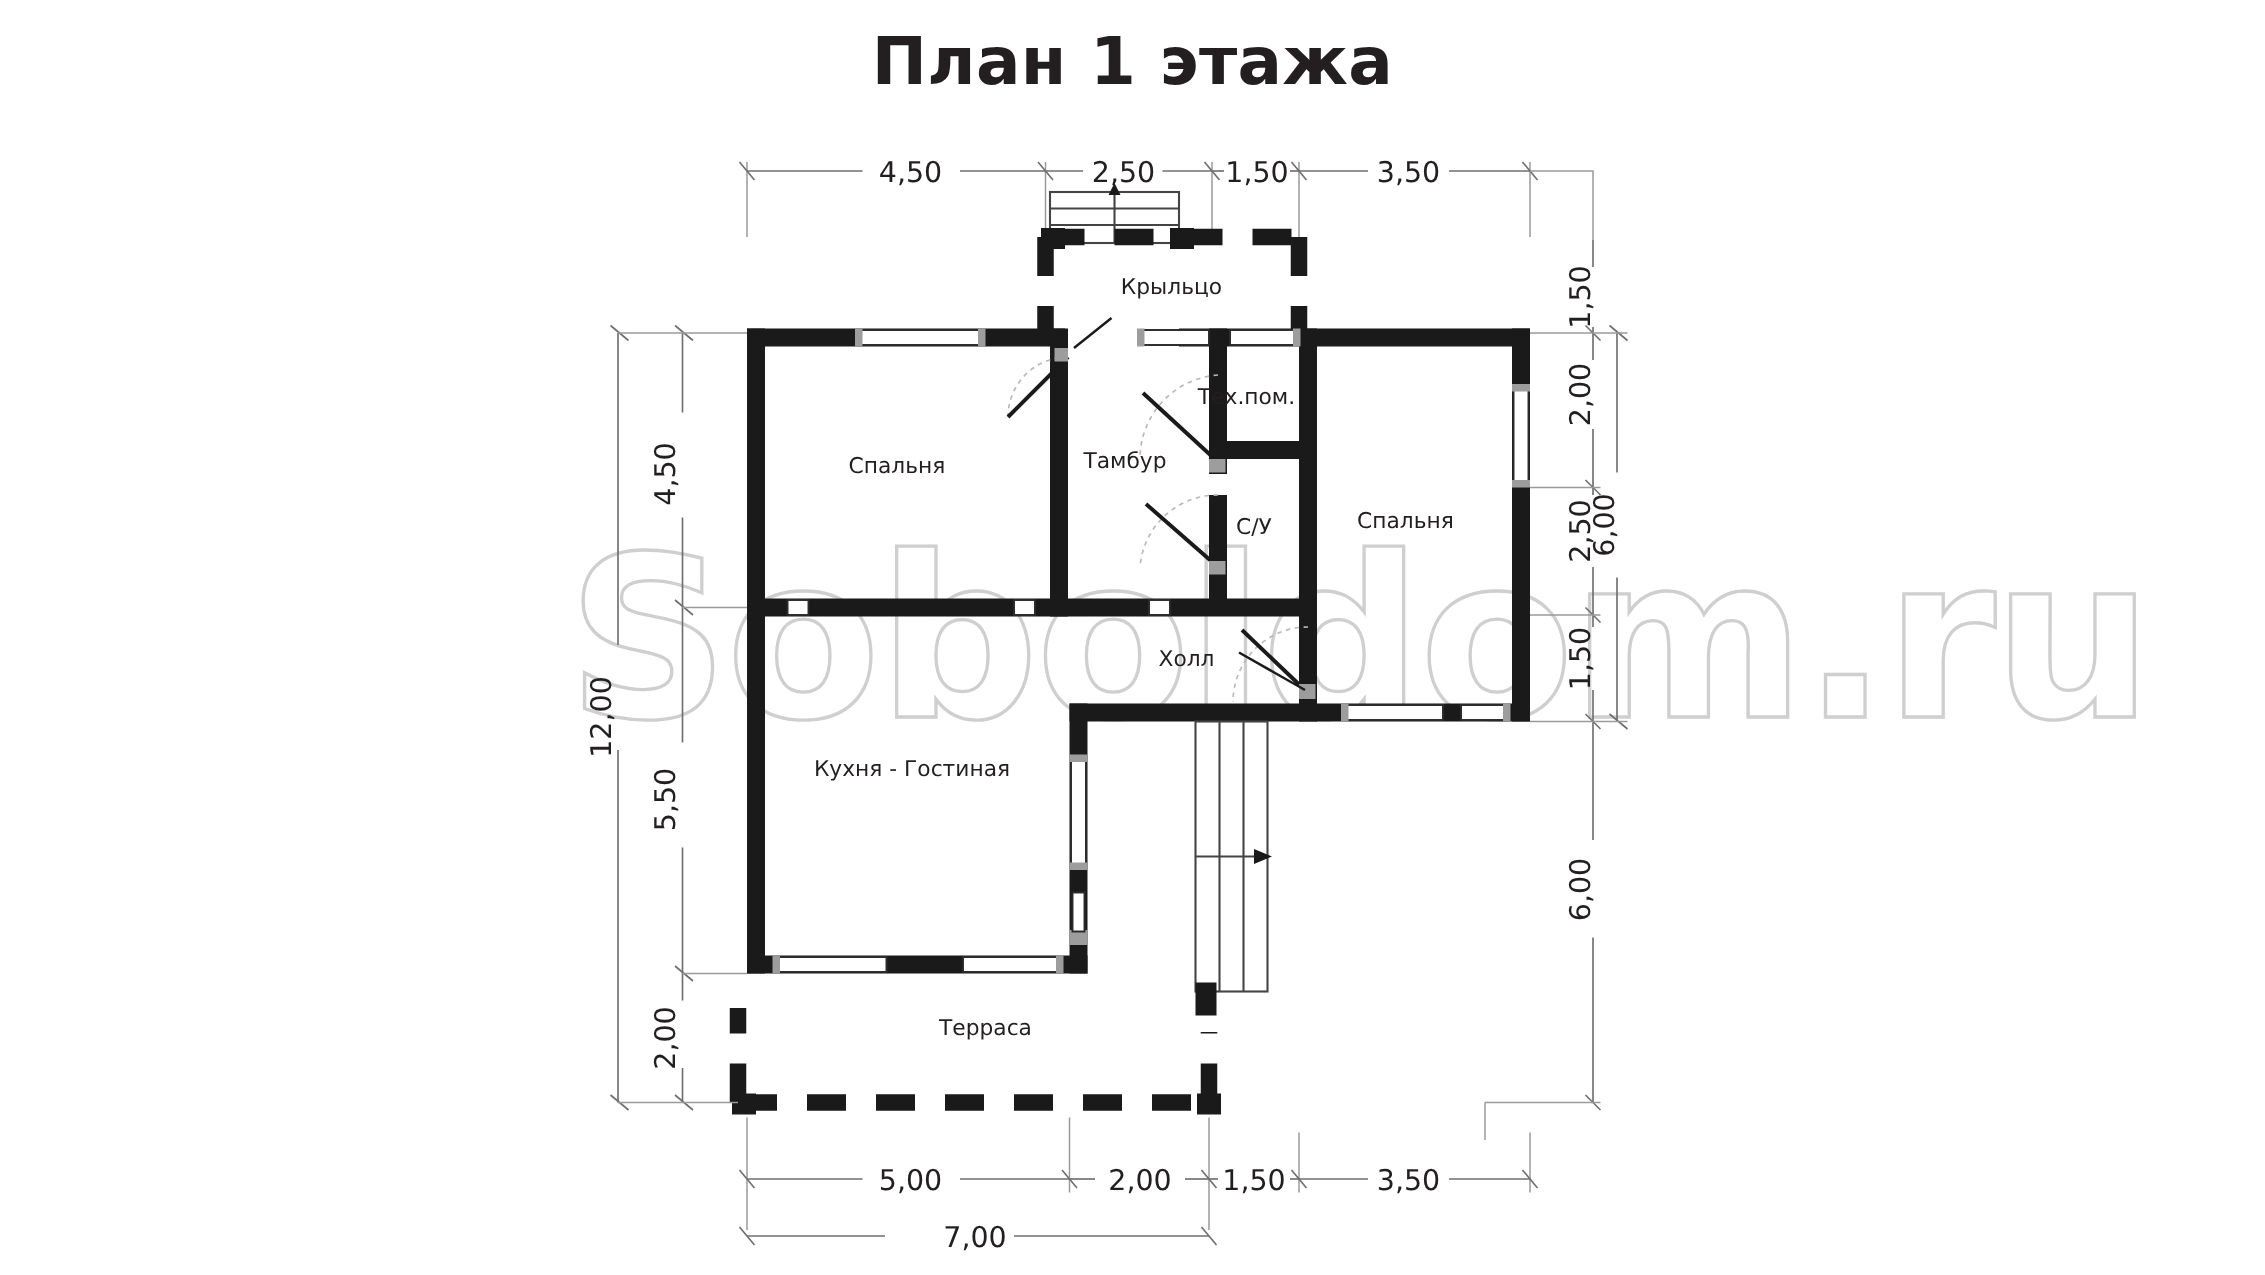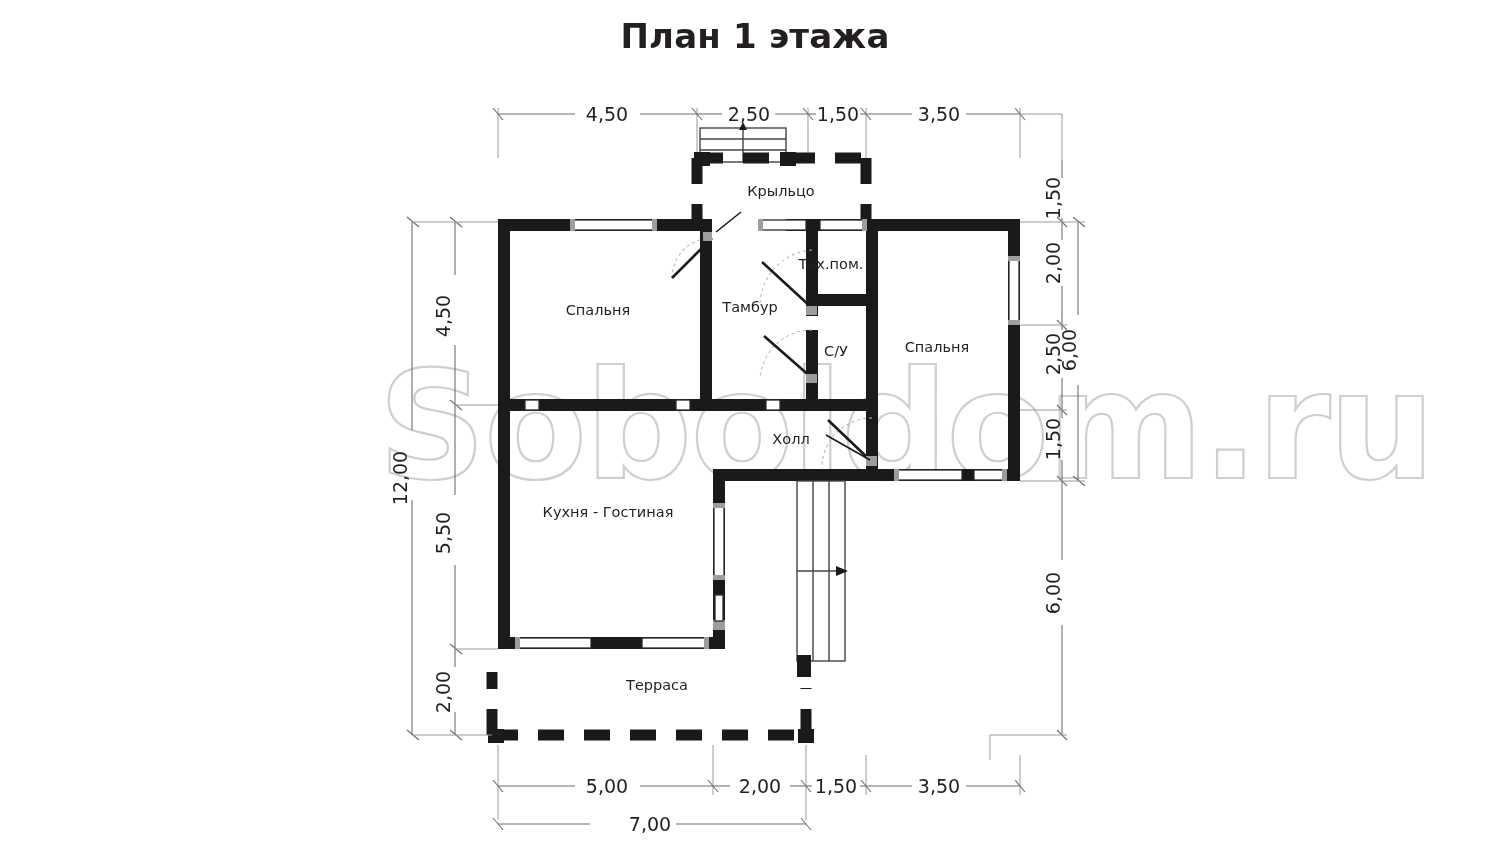--- a/index.html
+++ b/index.html
@@ -18,21 +18,21 @@
     position: relative;
     width: 1510px;
     height: 850px;
   }
   .page-title {
     position: absolute;
     top: 16px;
     left: 0;
     width: 1510px;
     text-align: center;
-    font-size: 34px;
+    font-size: 44px;
     font-weight: 700;
     color: #231f20;
     letter-spacing: 0.2px;
   }
   svg.plan-svg {
     position: absolute;
     top: 0;
     left: 0;
     width: 1510px;
     height: 850px;

